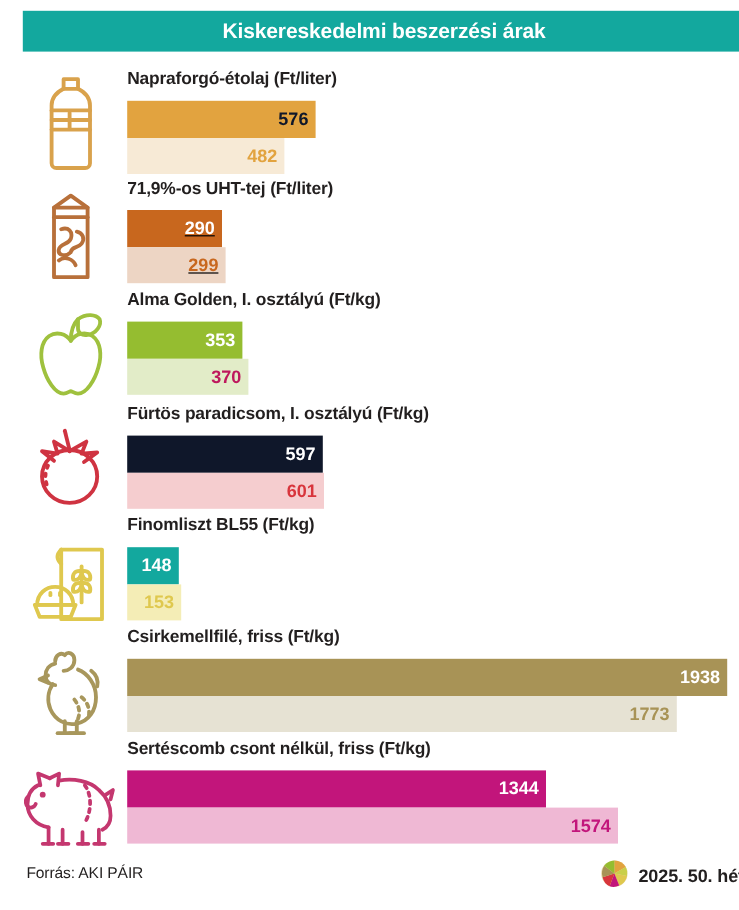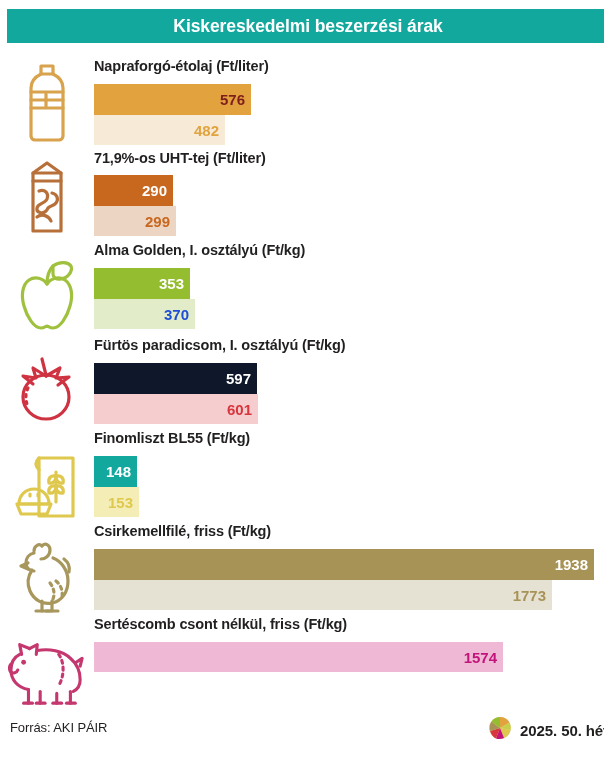--- a/index.html
+++ b/index.html
@@ -10,20 +10,21 @@
     background: #ffffff;
     font-family: "Liberation Sans", sans-serif;
   }
 
   #chart-root {
     position: relative;
     width: 604px;
     height: 758px;
     background: #ffffff;
     overflow: hidden;
+    margin-left: 12px;
   }
 
   
   .header-band {
     position: absolute;
     left: 7px;
     top: 9px;
     width: 602px;
     height: 34px;
     background: #13a89e;
@@ -134,40 +135,40 @@
             <path fill="none" stroke="#d9a24c" stroke-width="3.2" stroke-linecap="round" stroke-linejoin="round" d="M22 12 c-6 3 -10 8 -10 14 v48 a4 4 0 0 0 4 4 h24 a4 4 0 0 0 4 -4 v-48 c0 -6 -4 -11 -10 -14"></path>
             <path fill="none" stroke="#d9a24c" stroke-width="3.2" stroke-linecap="round" stroke-linejoin="round" d="M12 30 h32"></path>
             <path fill="none" stroke="#d9a24c" stroke-width="3.2" stroke-linecap="round" stroke-linejoin="round" d="M12 38 h32"></path>
             <path fill="none" stroke="#d9a24c" stroke-width="3.2" stroke-linecap="round" stroke-linejoin="round" d="M12 46 h32"></path>
             <path fill="none" stroke="#d9a24c" stroke-width="3.2" stroke-linecap="round" stroke-linejoin="round" d="M27 32 v12"></path>
           </svg>
         </div>
         <div class="item-label">Napraforgó-étolaj (Ft/liter)</div>
         <div class="bars" style="top: 26px;">
           <div class="bar" style="width: 157px; height: 31px; background: rgb(226, 163, 63);">
-            <span class="bar-value" style="color: #7f1d1d;">576</span>
+            <span class="bar-value" style="color: #0f172a;">576</span>
           </div>
           <div class="bar" style="width: 131px; height: 30px; background: rgb(247, 234, 214);">
             <span class="bar-value" style="color: rgb(226, 163, 63);">482</span>
           </div>
         </div>
       </div>
       <div class="item" style="top: 150px;">
         <div class="icon-box" style="top: 7px; width: 78px; height: 80px;">
           <svg width="56" height="80" viewBox="0 0 56 80">
             <path fill="none" stroke="#b8703a" stroke-width="3.2" stroke-linecap="round" stroke-linejoin="round" d="M14 16 l14 -10 l14 10 v58 h-28 z"></path>
             <path fill="none" stroke="#b8703a" stroke-width="3.2" stroke-linecap="round" stroke-linejoin="round" d="M14 16 h28"></path>
             <path fill="none" stroke="#b8703a" stroke-width="3.2" stroke-linecap="round" stroke-linejoin="round" d="M14 24 h28"></path>
             <path fill="none" stroke="#b8703a" stroke-width="3.2" stroke-linecap="round" stroke-linejoin="round" d="M20 34 c6 -2 10 2 8 8 c-2 5 -9 4 -10 9 c-1 5 6 6 9 3"></path>
             <path fill="none" stroke="#b8703a" stroke-width="3.2" stroke-linecap="round" stroke-linejoin="round" d="M33 36 c5 1 7 6 4 10 c-3 4 -8 2 -9 7"></path>
             <path fill="none" stroke="#b8703a" stroke-width="3.2" stroke-linecap="round" stroke-linejoin="round" d="M18 60 c5 -4 12 -1 14 4"></path>
           </svg>
         </div>
         <div class="item-label">71,9%-os UHT-tej (Ft/liter)</div>
-        <div class="bars" style="top: 25px;">
+        <div class="bars" style="top: 25px; text-decoration: underline;">
           <div class="bar" style="width: 79px; height: 31px; background: rgb(200, 103, 30);">
             <span class="bar-value" style="color: rgb(255, 255, 255);">290</span>
           </div>
           <div class="bar" style="width: 82px; height: 30px; background: rgb(237, 213, 196);">
             <span class="bar-value" style="color: rgb(200, 103, 30);">299</span>
           </div>
         </div>
       </div>
       <div class="item" style="top: 242px;">
         <div class="icon-box" style="top: 16px; width: 78px; height: 76px;">
@@ -176,21 +177,21 @@
             <path fill="none" stroke="#9fc13e" stroke-width="3.2" stroke-linecap="round" stroke-linejoin="round" d="M30 26 c0 -8 2 -14 6 -18"></path>
             <path fill="none" stroke="#9fc13e" stroke-width="3.2" stroke-linecap="round" stroke-linejoin="round" d="M36 8 c7 -5 15 -4 18 0 c2 5 -3 12 -10 13 c-5 1 -8 -2 -8 -5 z"></path>
           </svg>
         </div>
         <div class="item-label">Alma Golden, I. osztályú (Ft/kg)</div>
         <div class="bars" style="top: 26px;">
           <div class="bar" style="width: 96px; height: 31px; background: rgb(149, 189, 48);">
             <span class="bar-value" style="color: rgb(255, 255, 255);">353</span>
           </div>
           <div class="bar" style="width: 101px; height: 30px; background: rgb(226, 236, 200);">
-            <span class="bar-value" style="color: #1d4ed8;">370</span>
+            <span class="bar-value" style="color: #be185d;">370</span>
           </div>
         </div>
       </div>
       <div class="item" style="top: 337px;">
         <div class="icon-box" style="top: 15px; width: 78px; height: 74px;">
           <svg width="60" height="74" viewBox="0 0 60 74">
             <ellipse fill="none" stroke="#cf3341" stroke-width="3.2" stroke-linecap="round" stroke-linejoin="round" cx="29" cy="45" rx="23" ry="22"></ellipse>
             <path fill="none" stroke="#cf3341" stroke-width="3.2" stroke-linecap="round" stroke-linejoin="round" d="M29 23 l-4 -16"></path>
             <path fill="none" stroke="#cf3341" stroke-width="3.2" stroke-linecap="round" stroke-linejoin="round" d="M29 24 l-13 -8 l3 10 l-13 -2 l10 8"></path>
             <path fill="none" stroke="#cf3341" stroke-width="3.2" stroke-linecap="round" stroke-linejoin="round" d="M29 24 l14 -8 l-4 10 l13 -1 l-11 8"></path>
@@ -275,20 +276,23 @@
             <path fill="none" stroke="#c4376f" stroke-width="3.2" stroke-linecap="round" stroke-linejoin="round" d="M16 72 h9"></path>
             <path fill="none" stroke="#c4376f" stroke-width="3.2" stroke-linecap="round" stroke-linejoin="round" d="M29 72 h9"></path>
             <path fill="none" stroke="#c4376f" stroke-width="3.2" stroke-linecap="round" stroke-linejoin="round" d="M46 72 h9"></path>
             <path fill="none" stroke="#c4376f" stroke-width="3.2" stroke-linecap="round" stroke-linejoin="round" d="M60 72 h9"></path>
             <path fill="none" stroke="#c4376f" stroke-width="3.2" stroke-linecap="round" stroke-linejoin="round" d="M52 22 c6 8 6 22 0 32" stroke-dasharray="3 4"></path>
             <path fill="none" stroke="#c4376f" stroke-width="3.2" stroke-linecap="round" stroke-linejoin="round" d="M70 30 l6 -4 l-2 8"></path>
           </svg>
         </div>
         <div class="item-label">Sertéscomb csont nélkül, friss (Ft/kg)</div>
         <div class="bars" style="top: 26px;">
+          <div class="bar" style="width: 349px; height: 31px; background: rgb(194, 21, 123);">
+            <span class="bar-value" style="color: rgb(255, 255, 255);">1344</span>
+          </div>
           <div class="bar" style="width: 409px; height: 30px; background: rgb(239, 184, 212); text-align: center;">
             <span class="bar-value" style="color: rgb(194, 21, 123);">1574</span>
           </div>
         </div>
       </div>
     </div>
 
   <div class="footer">
     <div class="source-text">Forrás: AKI PÁIR</div>
     <div class="legend">

